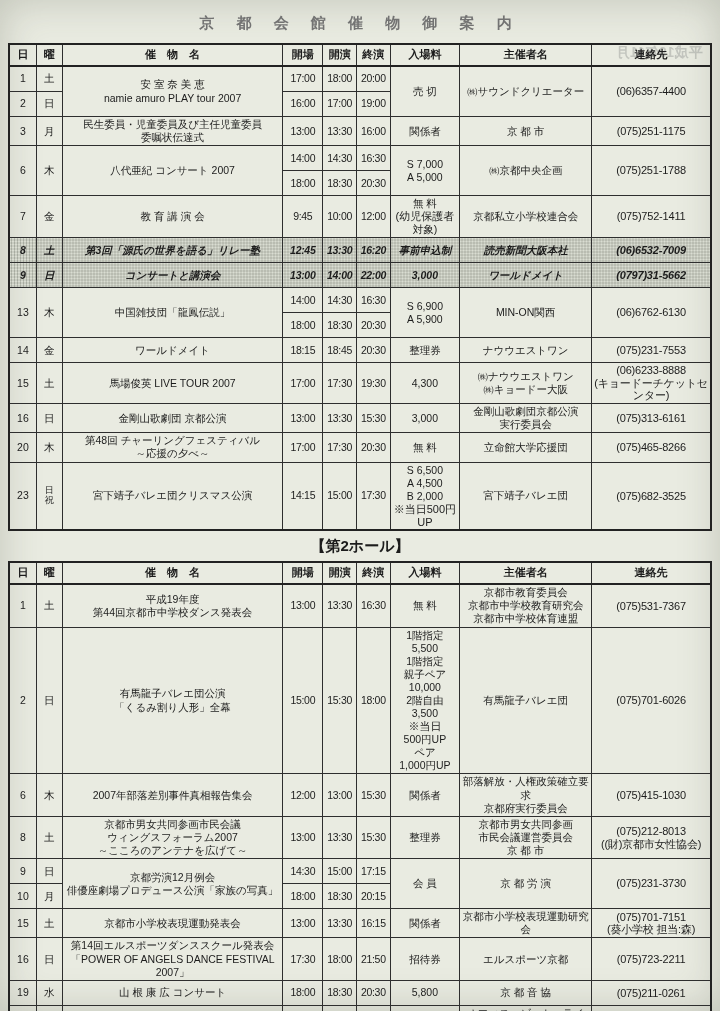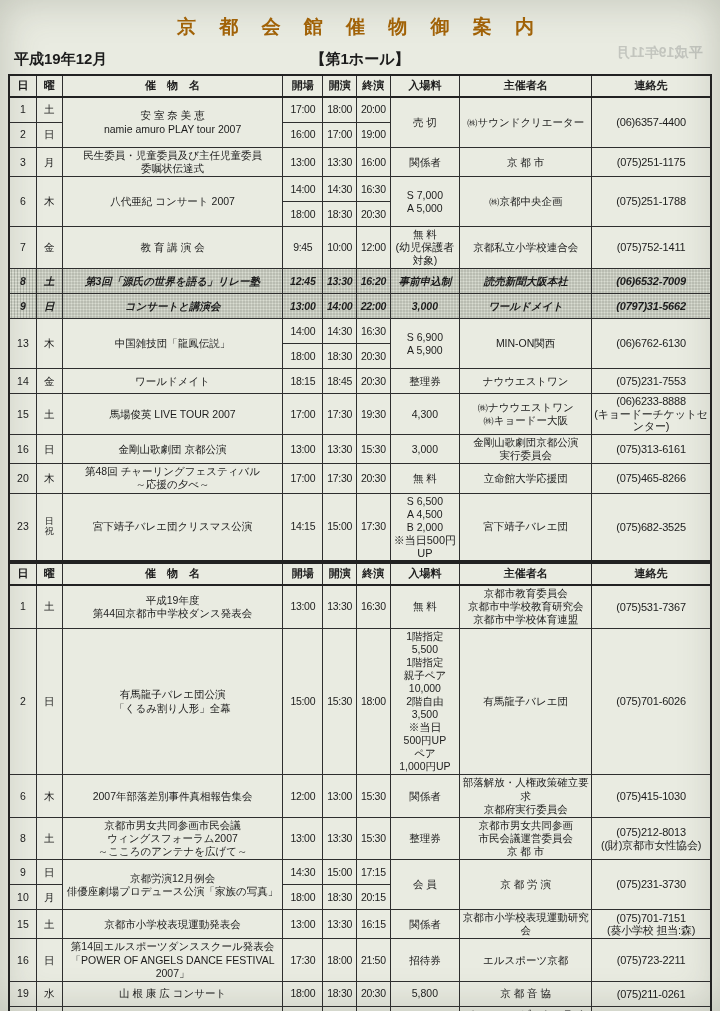--- a/index.html
+++ b/index.html
@@ -18,22 +18,22 @@
     padding:10px 8px 0 8px;
   }
   .bleed{
     position:absolute;top:44px;right:18px;
     transform:scaleX(-1);
     color:rgba(60,65,70,.22);
     font-size:14px;font-weight:bold;
     pointer-events:none;user-select:none;
   }
   .title{
-    text-align:center;font-size:19px;font-weight:bold;
-    letter-spacing:9px;margin:4px 0 10px 0;color:#a16207;
+    text-align:center;font-size:15px;font-weight:bold;
+    letter-spacing:9px;margin:4px 0 10px 0;color:#737373;
   }
   .subline{position:relative;height:22px;margin-bottom:2px;}
   .date-label{position:absolute;left:6px;top:0;font-size:15px;font-weight:bold;}
   .hall-label{position:absolute;left:0;right:0;text-align:center;font-size:15px;font-weight:bold;}
   .hall2-line{position:relative;height:22px;margin-top:6px;margin-bottom:2px;}
 
   table.sched{
     width:704px;border-collapse:collapse;table-layout:fixed;
     border:2px solid #222;background:transparent;
   }
@@ -64,24 +64,20 @@
   }
 </style>
 </head>
 <body>
 
 <div class="doc">
   <div class="bleed">平成19年11月</div>
 
   <div class="title">京 都 会 館 催 物 御 案 内</div>
 
-  <div class="subline">
-    <span class="date-label">平成19年12月</span>
-    <span class="hall-label">【第1ホール】</span>
-  </div>
 
   <table class="sched">
     <colgroup>
       <col style="width:3.9%">
         <col style="width:3.7%">
         <col style="width:31.4%">
       <col style="width:5.7%">
         <col style="width:4.8%">
         <col style="width:4.8%">
       <col style="width:9.9%">
@@ -360,20 +356,23 @@
           <td class="org">
             <div class="ln">宮下靖子バレエ団</div>
           </td>
           <td class="tel">
             <div class="ln sm">(075)682-3525</div>
           </td>
         </tr>
       </tbody>
   </table>
 
+  <div class="hall2-line">
+    <span class="hall-label">【第2ホール】</span>
+  </div>
 
   <table class="sched">
     <colgroup>
       <col style="width:3.9%">
         <col style="width:3.7%">
         <col style="width:31.4%">
       <col style="width:5.7%">
         <col style="width:4.8%">
         <col style="width:4.8%">
       <col style="width:9.9%">

